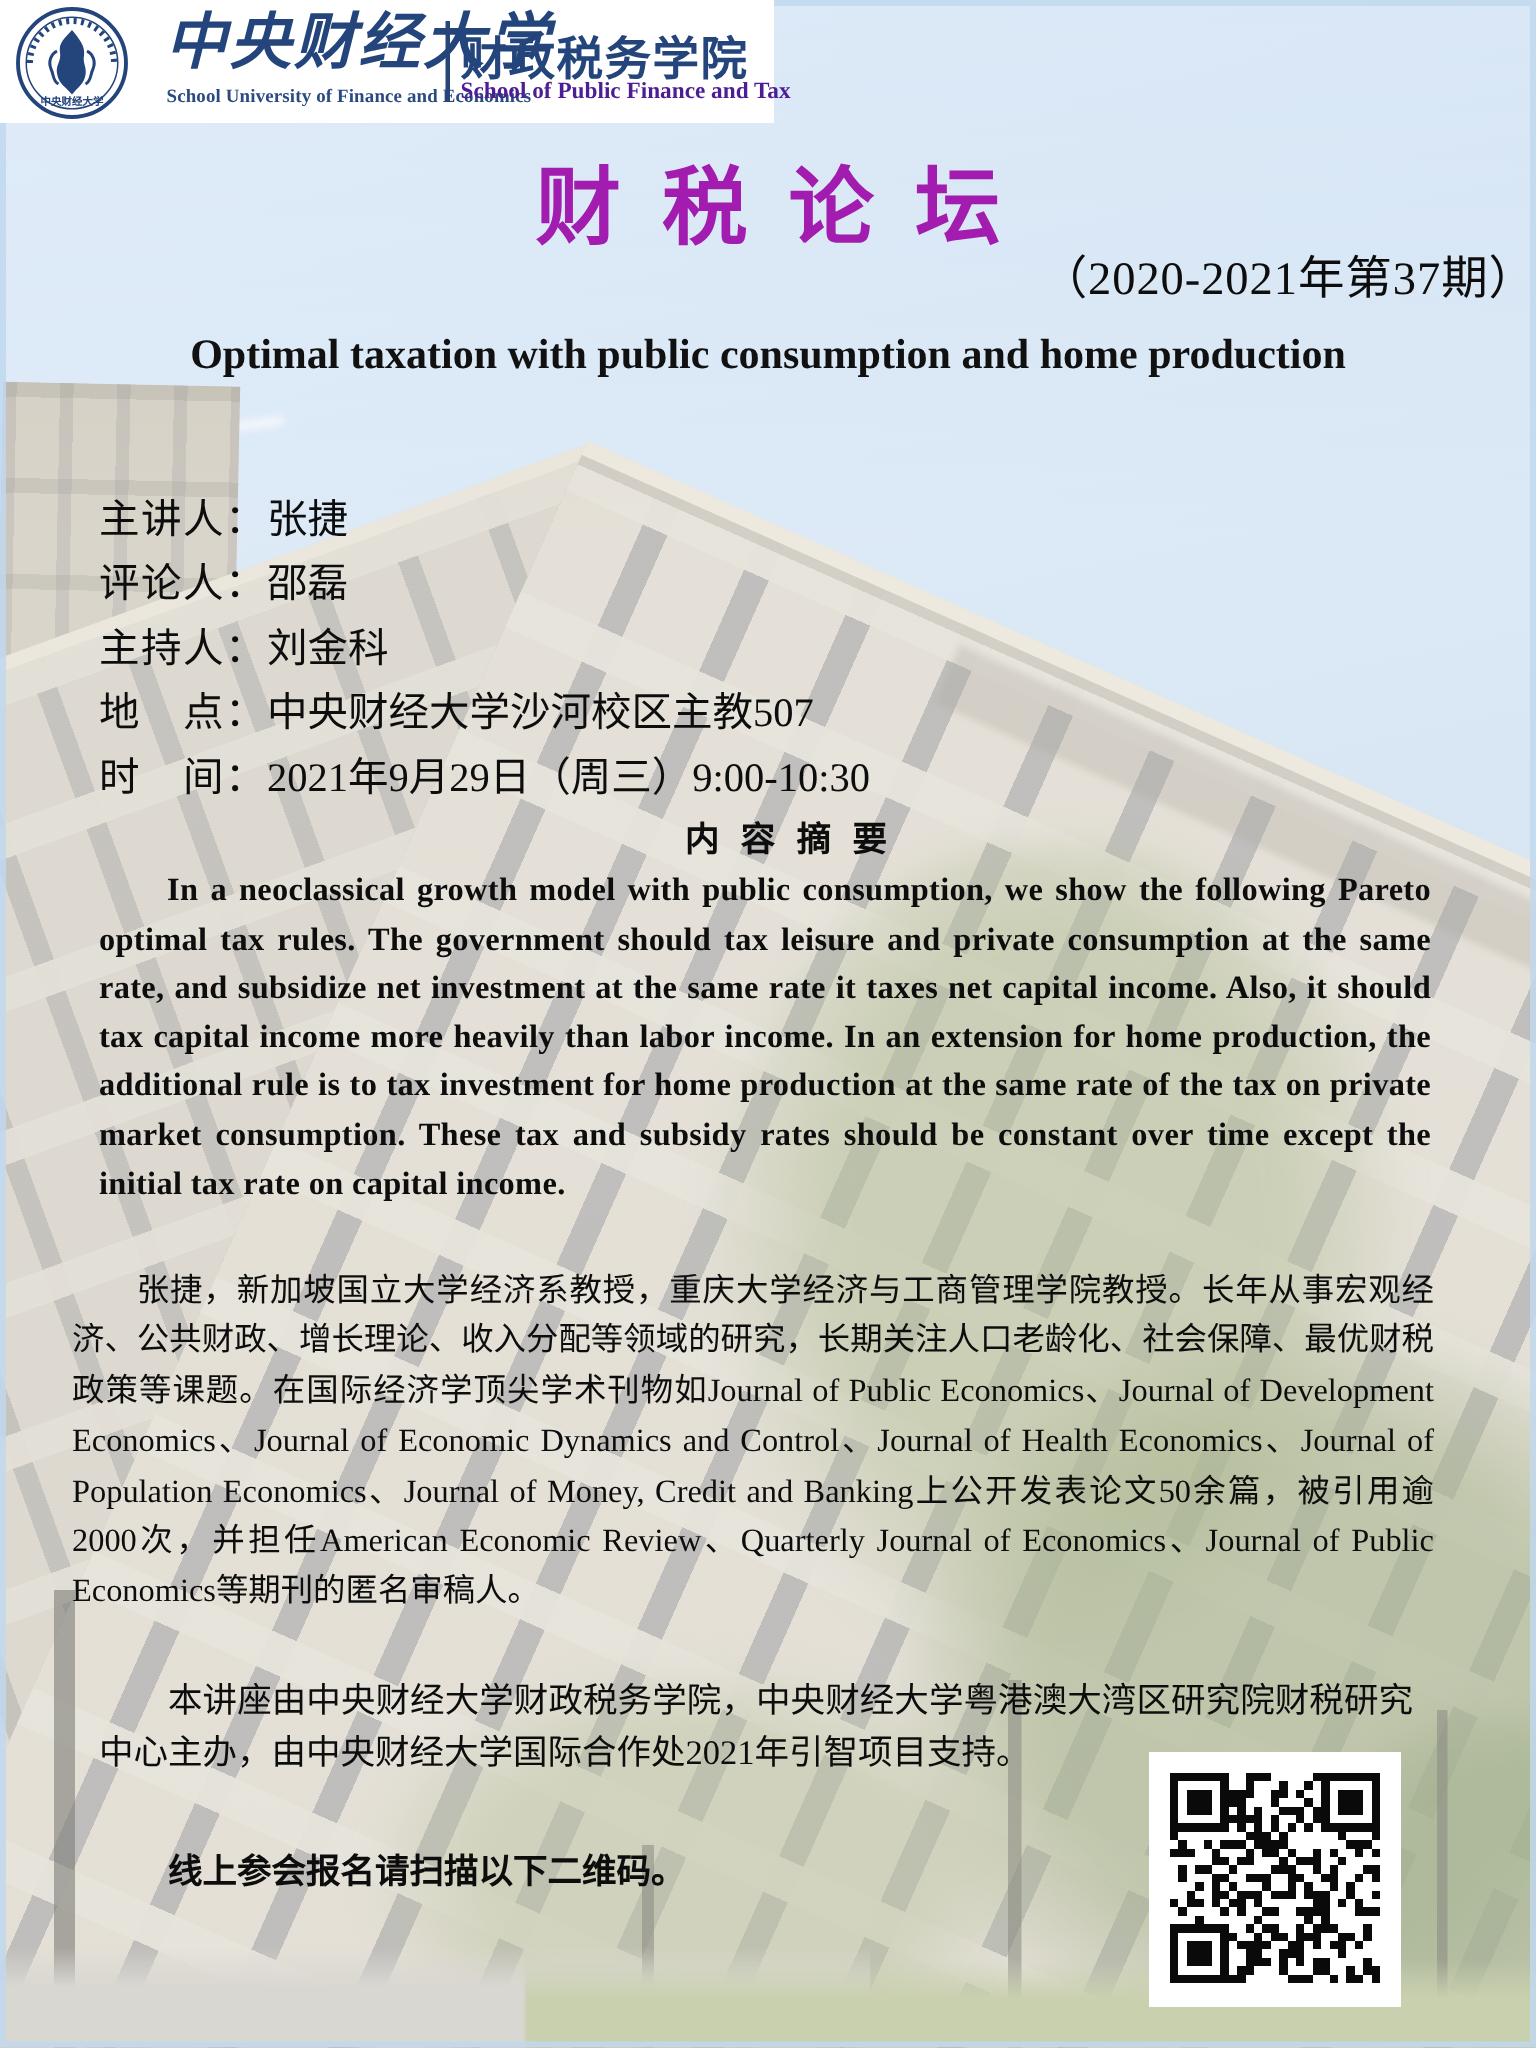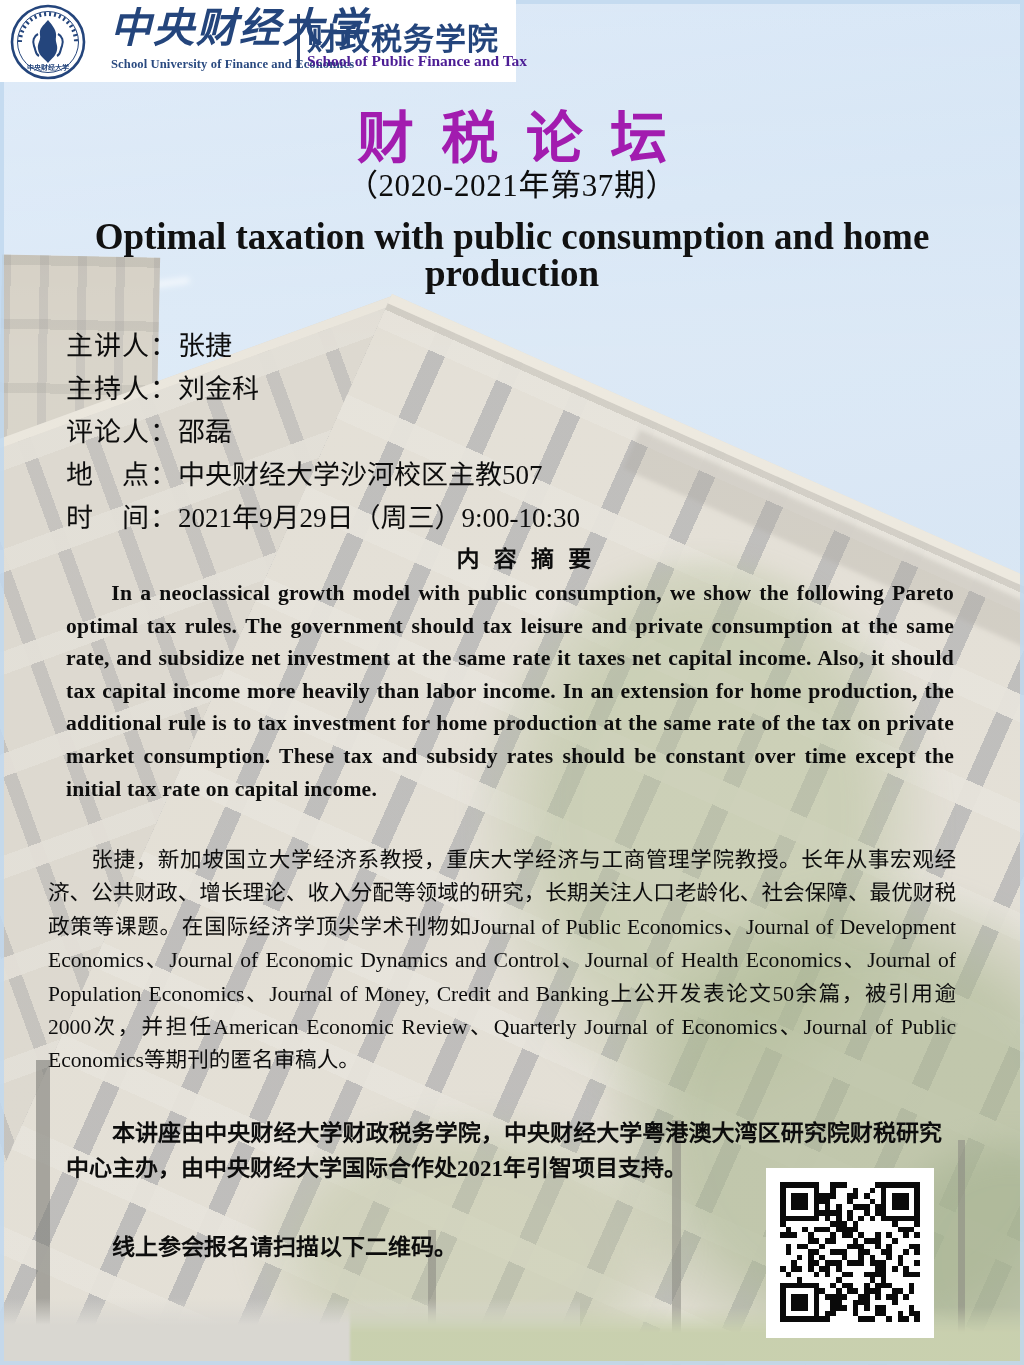--- a/index.html
+++ b/index.html
@@ -47,34 +47,34 @@
   .brand-en{position:absolute;left:111px;top:57px;font-size:12.6px;font-weight:bold;color:#2a4a80;
             letter-spacing:.1px;white-space:nowrap;}
   .brand-div{position:absolute;left:297px;top:14px;width:2.5px;height:54px;background:#274577;}
   .school-cn{position:absolute;left:307px;top:14px;font-size:31px;font-weight:800;color:#24457c;
              font-family:"Liberation Sans",sans-serif;letter-spacing:1px;white-space:nowrap;text-align:right;}
   .school-en{position:absolute;left:307px;top:52px;font-size:15.5px;font-weight:bold;color:#4c1d95;white-space:nowrap;}
   
   .abs{position:absolute;}
   .cn-title{left:0;right:0;top:92px;text-align:center;font-size:57px;font-weight:600;
             letter-spacing:.48em;text-indent:.48em;color:#a21caf;margin:0;}
-  .issue{left:0;right:0;top:160px;text-align:center;font-size:31px;font-weight:500;letter-spacing:.02em;}
+  .issue{left:0;right:0;top:160px;text-align:right;font-size:31px;font-weight:500;letter-spacing:.02em;}
   .en-title{left:0;right:0;top:218px;margin:0;padding:0 66px;text-align:center;
-            font-size:37px;line-height:37px;font-weight:bold;color:#111;}
+            font-size:28px;line-height:37px;font-weight:bold;color:#111;}
   .info{left:66px;top:325px;font-size:27px;font-weight:normal;line-height:43px;}
   .info .lbl{letter-spacing:1px;}
   .abs-head{left:0;right:0;top:540px;text-align:center;font-size:23px;font-weight:bold;
             letter-spacing:.62em;text-indent:.62em;font-family:"Liberation Sans",sans-serif;
             font-family:"Liberation Serif",serif;padding-left:24px;}
   .abstract{left:66px;right:70px;top:577px;margin:0;font-size:21.6px;line-height:32.6px;
             font-weight:bold;text-align:justify;text-indent:2.1em;letter-spacing:.01em;}
   .bio{left:48px;right:68px;top:844px;margin:0;font-size:21.6px;line-height:33.4px;
        text-align:justify;text-indent:2em;}
   .footer-org{left:66px;right:82px;top:1117px;margin:0;font-size:23px;line-height:34.5px;
-              font-weight:700;text-align:justify;text-indent:2em;}
+              font-weight:400;text-align:justify;text-indent:2em;}
   .footer-hint{left:66px;top:1228px;margin:0;font-size:23px;font-weight:600;text-indent:2em;}
   .qr-plate{position:absolute;left:766px;top:1168px;width:168px;height:170px;background:#ffffff;}
   .qr-plate svg{position:absolute;left:14px;top:14px;}
 </style>
 </head>
 <body>
 
 <div class="poster">
 
   <div class="bg">
@@ -114,22 +114,22 @@
     <div class="school-cn">财政税务学院</div>
     <div class="school-en">School of Public Finance and Tax</div>
   </header>
 
   <h1 class="abs cn-title">财税论坛</h1>
   <div class="abs issue">（2020-2021年第37期）</div>
   <h2 class="abs en-title">Optimal taxation with public consumption and home production</h2>
 
   <section class="abs info">
     <div><span class="lbl">主讲人：</span><span>张捷</span></div>
+    <div><span class="lbl">评论人：</span><span>邵磊</span></div>
     <div><span class="lbl">主持人：</span><span>刘金科</span></div>
-    <div><span class="lbl">评论人：</span><span>邵磊</span></div>
     <div><span class="lbl">地　点：</span><span>中央财经大学沙河校区主教507</span></div>
     <div><span class="lbl">时　间：</span><span>2021年9月29日（周三）9:00-10:30</span></div>
   </section>
 
   <div class="abs abs-head">内容摘要</div>
   <p class="abs abstract">In a neoclassical growth model with public consumption, we show the following Pareto optimal tax rules. The government should tax leisure and private consumption at the same rate, and subsidize net investment at the same rate it taxes net capital income. Also, it should tax capital income more heavily than labor income. In an extension for home production, the additional rule is to tax investment for home production at the same rate of the tax on private market consumption. These tax and subsidy rates should be constant over time except the initial tax rate on capital income.</p>
   <p class="abs bio">张捷，新加坡国立大学经济系教授，重庆大学经济与工商管理学院教授。长年从事宏观经济、公共财政、增长理论、收入分配等领域的研究，长期关注人口老龄化、社会保障、最优财税政策等课题。在国际经济学顶尖学术刊物如Journal of Public Economics、Journal of Development Economics、Journal of Economic Dynamics and Control、Journal of Health Economics、Journal of Population Economics、Journal of Money, Credit and Banking上公开发表论文50余篇，被引用逾2000次，并担任American Economic Review、Quarterly Journal of Economics、Journal of Public Economics等期刊的匿名审稿人。</p>
   <p class="abs footer-org">本讲座由中央财经大学财政税务学院，中央财经大学粤港澳大湾区研究院财税研究中心主办，由中央财经大学国际合作处2021年引智项目支持。</p>
   <p class="abs footer-hint">线上参会报名请扫描以下二维码。</p>
 

